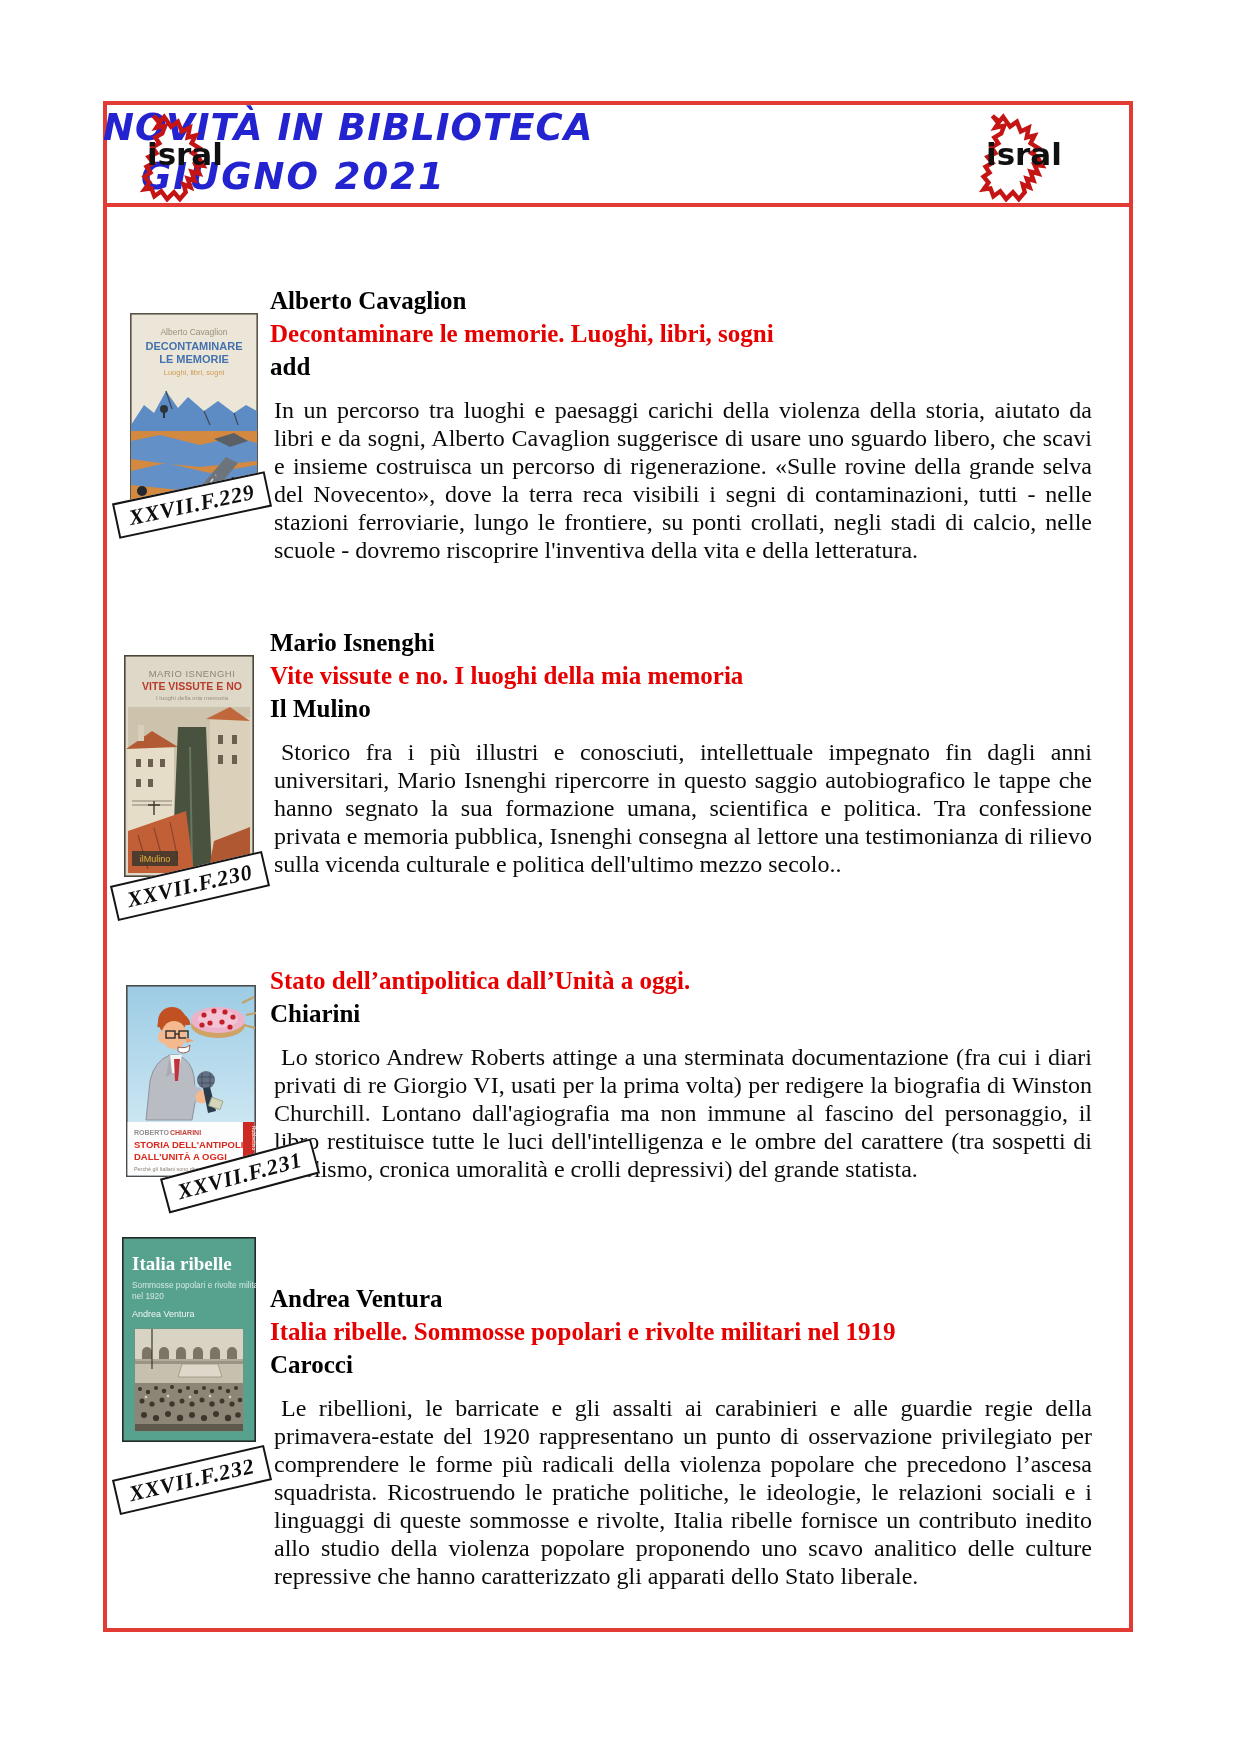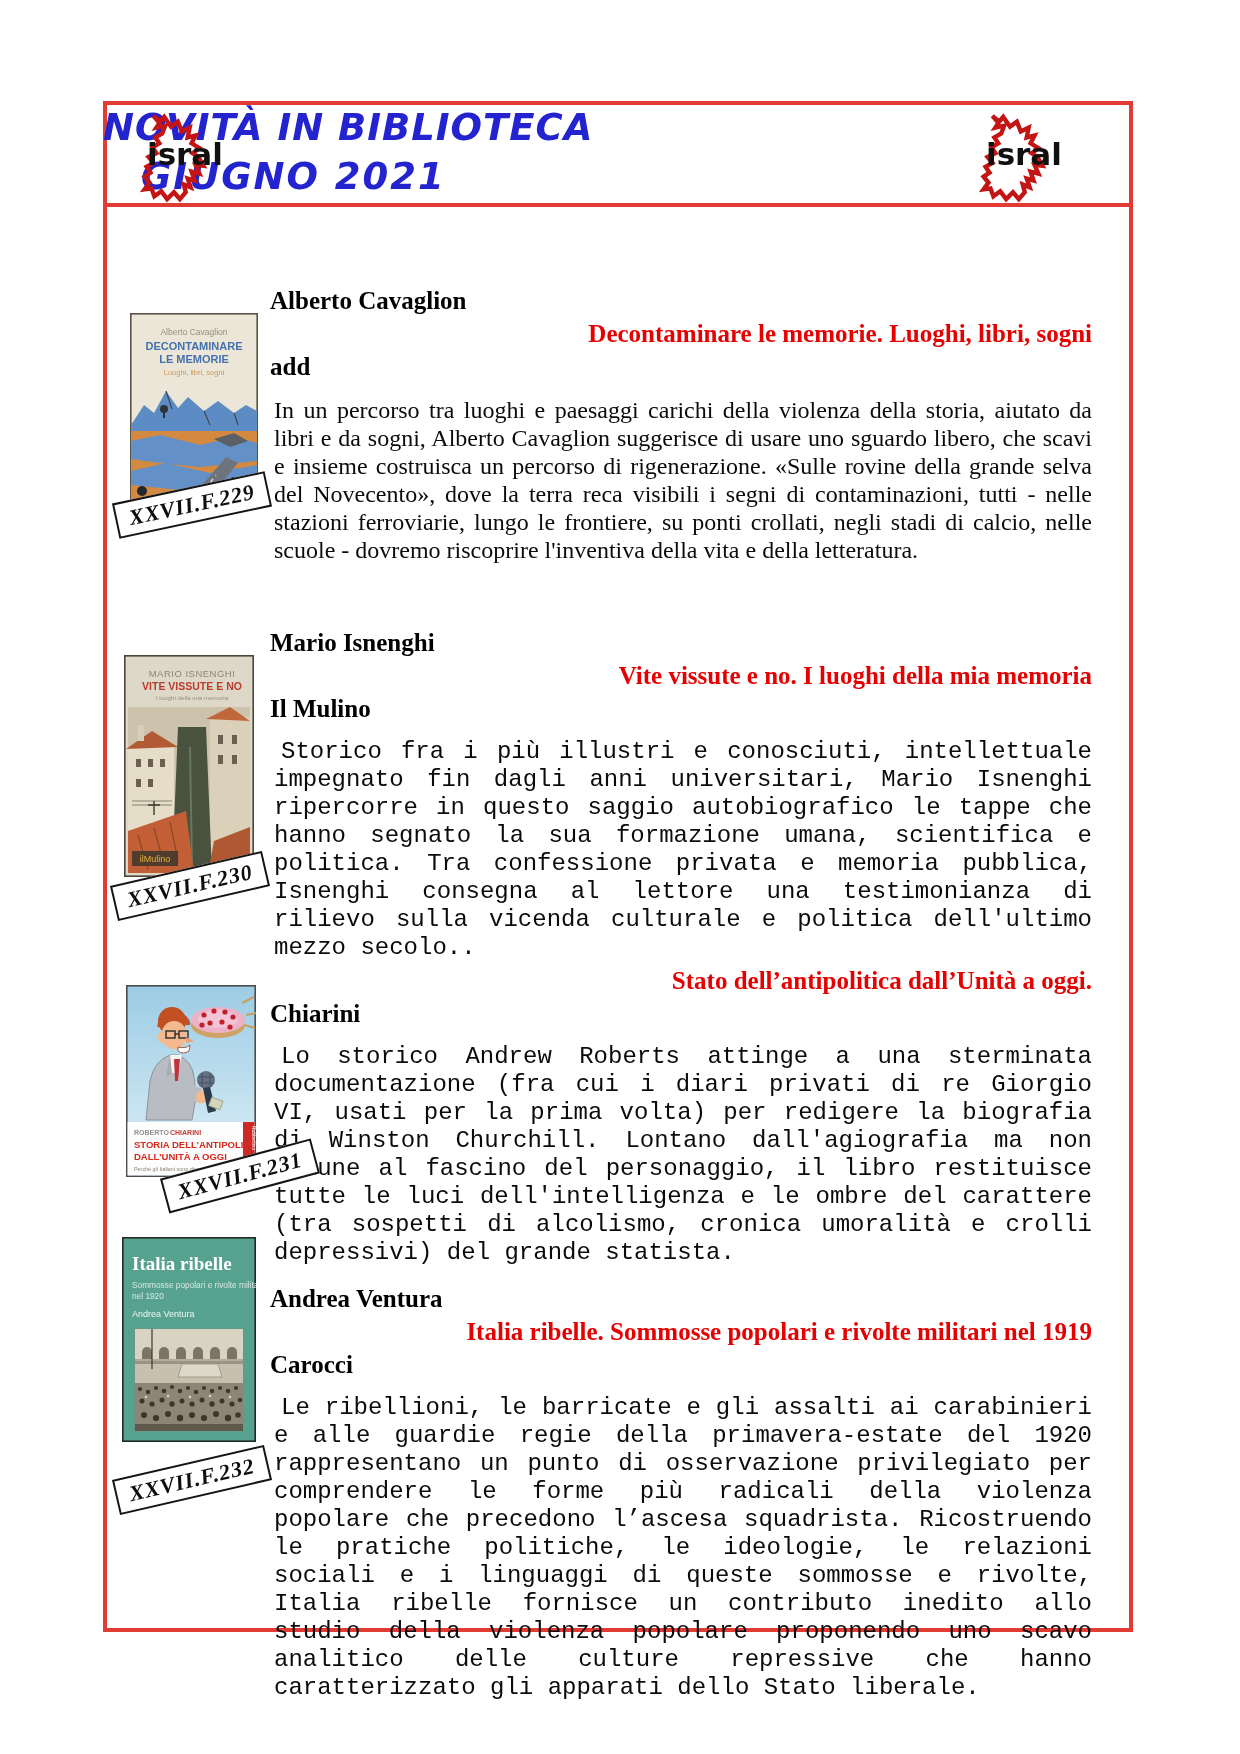--- a/index.html
+++ b/index.html
@@ -14,23 +14,23 @@
   .title-line1{font-size:37px;line-height:50px;letter-spacing:1px;}
   .title-line2{font-size:37px;line-height:48px;letter-spacing:2px;padding-left:38px;}
   .logo{position:absolute;width:132px;height:94px;}
   .logo-left{left:107px;top:111px;}
   .logo-right{left:946px;top:111px;}
   .logo .logo-text{position:absolute;left:40px;top:25px;font-family:"DejaVu Sans",sans-serif;
         font-weight:bold;font-size:31px;color:#101010;}
   .book{position:absolute;left:270px;width:822px;}
   .b1{top:284px}.b2{top:626px}.b3{top:964px}.b4{top:1282px}
   .author,.btitle,.bpub{font-size:25px;font-weight:bold;line-height:33px;color:#000;}
-  .btitle{color:#e60000;text-align:right;}
+  .btitle{color:#e60000;}
   .desc{margin:13px 0 0 4px;font-size:24px;line-height:28px;text-align:justify;color:#0b0b0b;}
-  .ind{text-indent:7px;font-family:Liberation Mono, monospace;}
+  .ind{text-indent:7px;}
   .cover{position:absolute;}
   #cover1{left:130px;top:313px;width:128px;height:192px;}
   #cover2{left:124px;top:655px;width:130px;height:222px;}
   #cover3{left:126px;top:985px;width:130px;height:192px;}
   #cover4{left:122px;top:1237px;width:134px;height:205px;}
   .call-label{position:absolute;background:#ffffff;border:2px solid #151515;padding:3px 12px;
         font-family:"Liberation Serif",serif;font-weight:bold;font-style:italic;
         font-size:22px;letter-spacing:1px;color:#0d0d0d;white-space:nowrap;}
   #label1{left:114px;top:487px;transform:rotate(-12deg);}
   #label2{left:112px;top:868px;transform:rotate(-13deg);}

